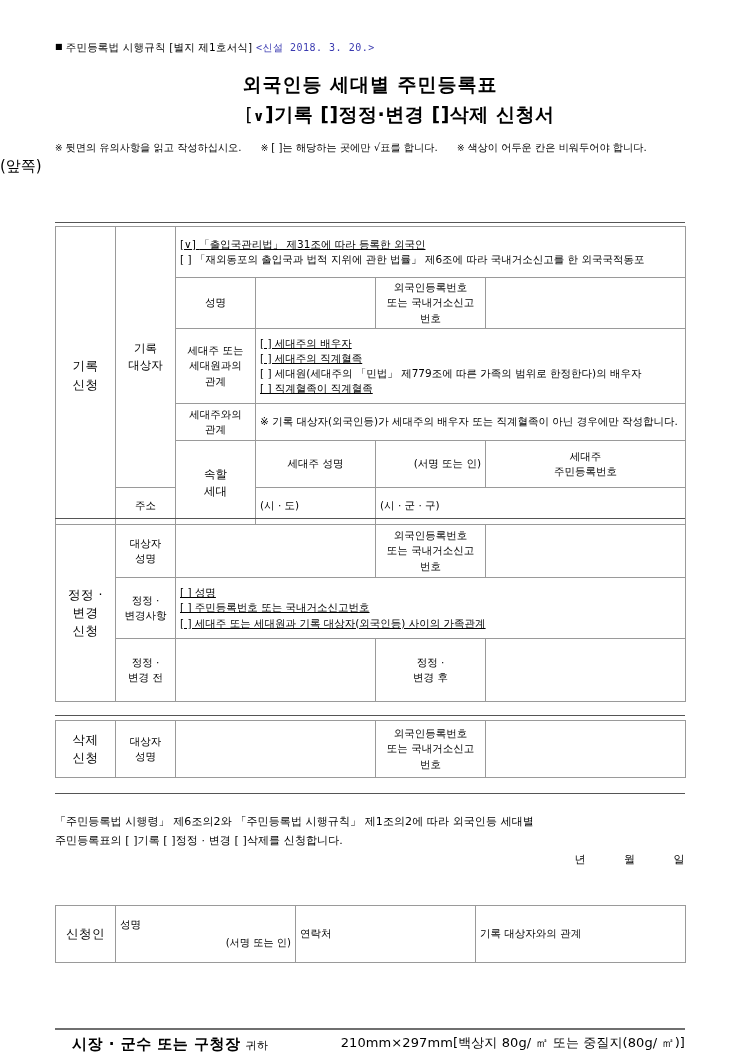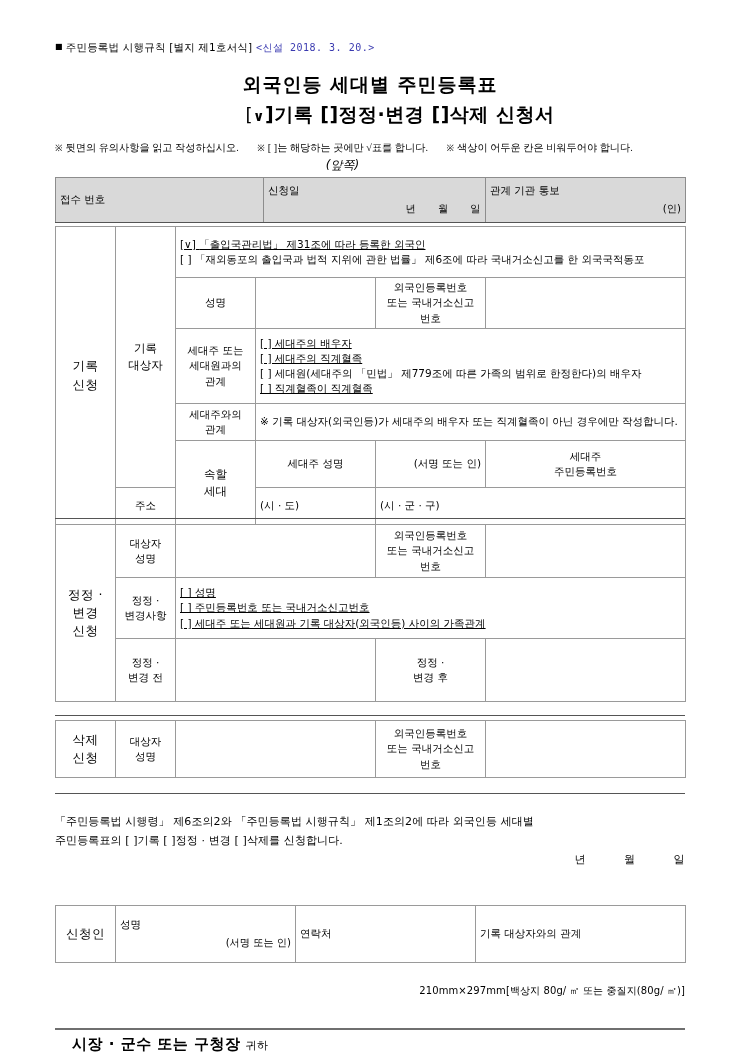--- a/index.html
+++ b/index.html
@@ -70,31 +70,29 @@
   .title2 .tick { font-size: 14px; }
 
   
   .notes {
     position: absolute;
     left: 55px;
     top: 141px;
     width: 630px;
     font-size: 10.2px;
     white-space: nowrap;
-    font-family: Liberation Serif, serif;
   }
   .notes .n { margin-right: 16px; }
   .notes .bullet { margin-right: 3px; font-size: 9px; }
   .front {
     position: absolute;
     left: 0; top: 157px;
     width: 685px;
-    text-align: center;
-    font-size: 12px;
-    font-style: italic;
+    text-align: left;
+    font-size: 15px;
   }
 
   
   .tbl {
     position: absolute;
     border-collapse: collapse;
     table-layout: fixed;
     font-size: 10.5px;
   }
   .tbl td {
@@ -201,24 +199,24 @@
     position: absolute;
     left: 55px;
     top: 1028px;
     width: 630px;
     height: 0;
     border-top: 2px solid #6f6f6f;
   }
   .footer-note {
     position: absolute;
     left: 55px;
-    top: 984px;
+    top: 1034px;
     width: 630px;
     text-align: right;
-    font-size: 10px;
+    font-size: 13px;
     letter-spacing: 0.1px;
   }
 </style>
 </head>
 <body>
 
 <div class="page">
 
   <div class="doc-ref">
     <span class="sq">■</span><span>주민등록법 시행규칙 [별지 제1호서식]</span>
@@ -230,46 +228,20 @@
     <span class="chk">[</span><span class="tick">∨</span><span>]기록 [</span><span>]정정·변경 [</span><span>]삭제 신청서</span>
   </div>
 
   <div class="notes">
     <span class="n"><span class="bullet">※</span><span>뒷면의 유의사항을 읽고 작성하십시오.</span></span>
     <span class="n"><span class="bullet">※</span><span>[  ]는 해당하는 곳에만 √표를 합니다.</span></span>
     <span class="n"><span class="bullet">※</span><span>색상이 어두운 칸은 비워두어야 합니다.</span></span>
   </div>
   <div class="front">(앞쪽)</div>
 
-  <table class="tbl" id="receipt-table">
-    <colgroup>
-        <col style="width:208px">
-        <col style="width:222px">
-        <col style="width:200px">
-      </colgroup>
-    <tbody>
-        <tr>
-      <td class="lft top">
-        <span>접수 번호</span>
-      </td>
-      <td class="lft top">
-        <span>신청일</span>
-        <span class="date-marks">
-          <span>년</span>
-          <span>월</span>
-          <span>일</span>
-        </span>
-      </td>
-      <td class="lft top">
-        <span>관계 기관 통보</span>
-        <span class="ininline">(인)</span>
-      </td>
-    </tr>
-  </tbody>
-    </table>
 
   <div class="rule" style="top:222px"></div>
 
   <table class="tbl" id="sec1-table">
     <colgroup>
       <col style="width:60px">
         <col style="width:60px">
         <col style="width:80px">
       <col style="width:120px">
         <col style="width:110px">

